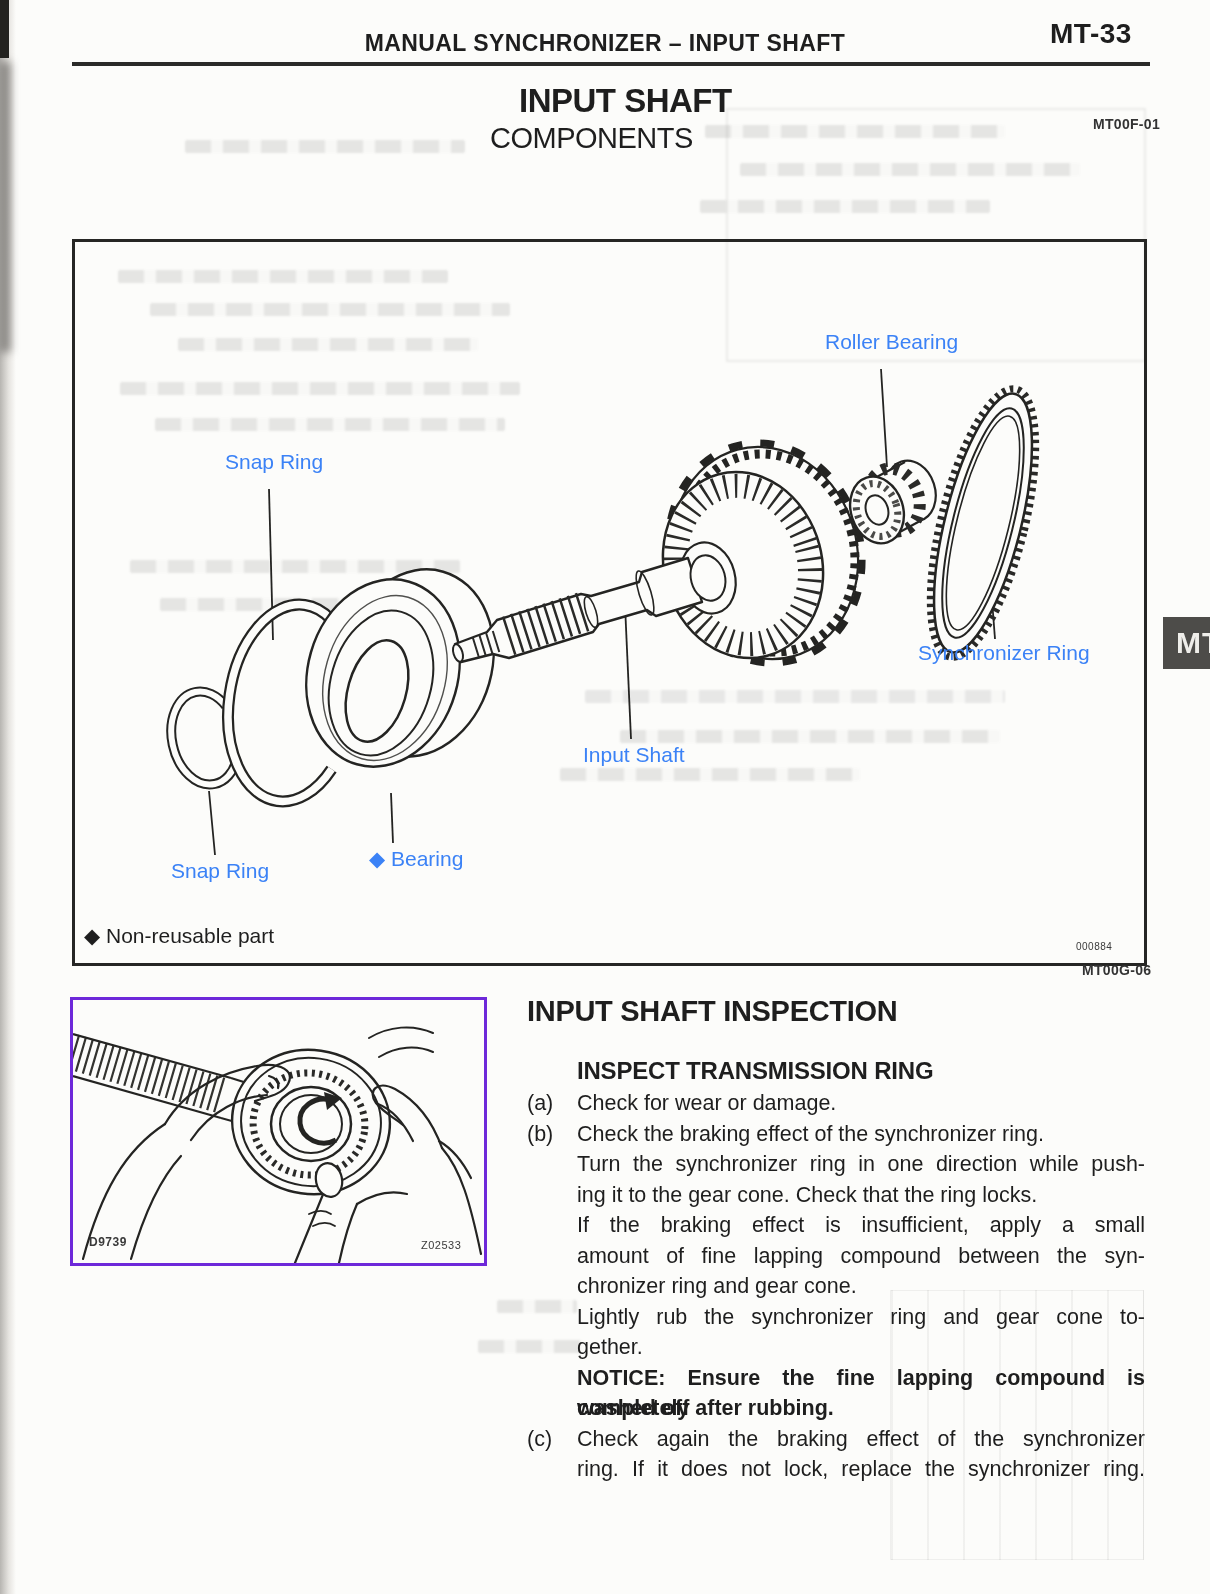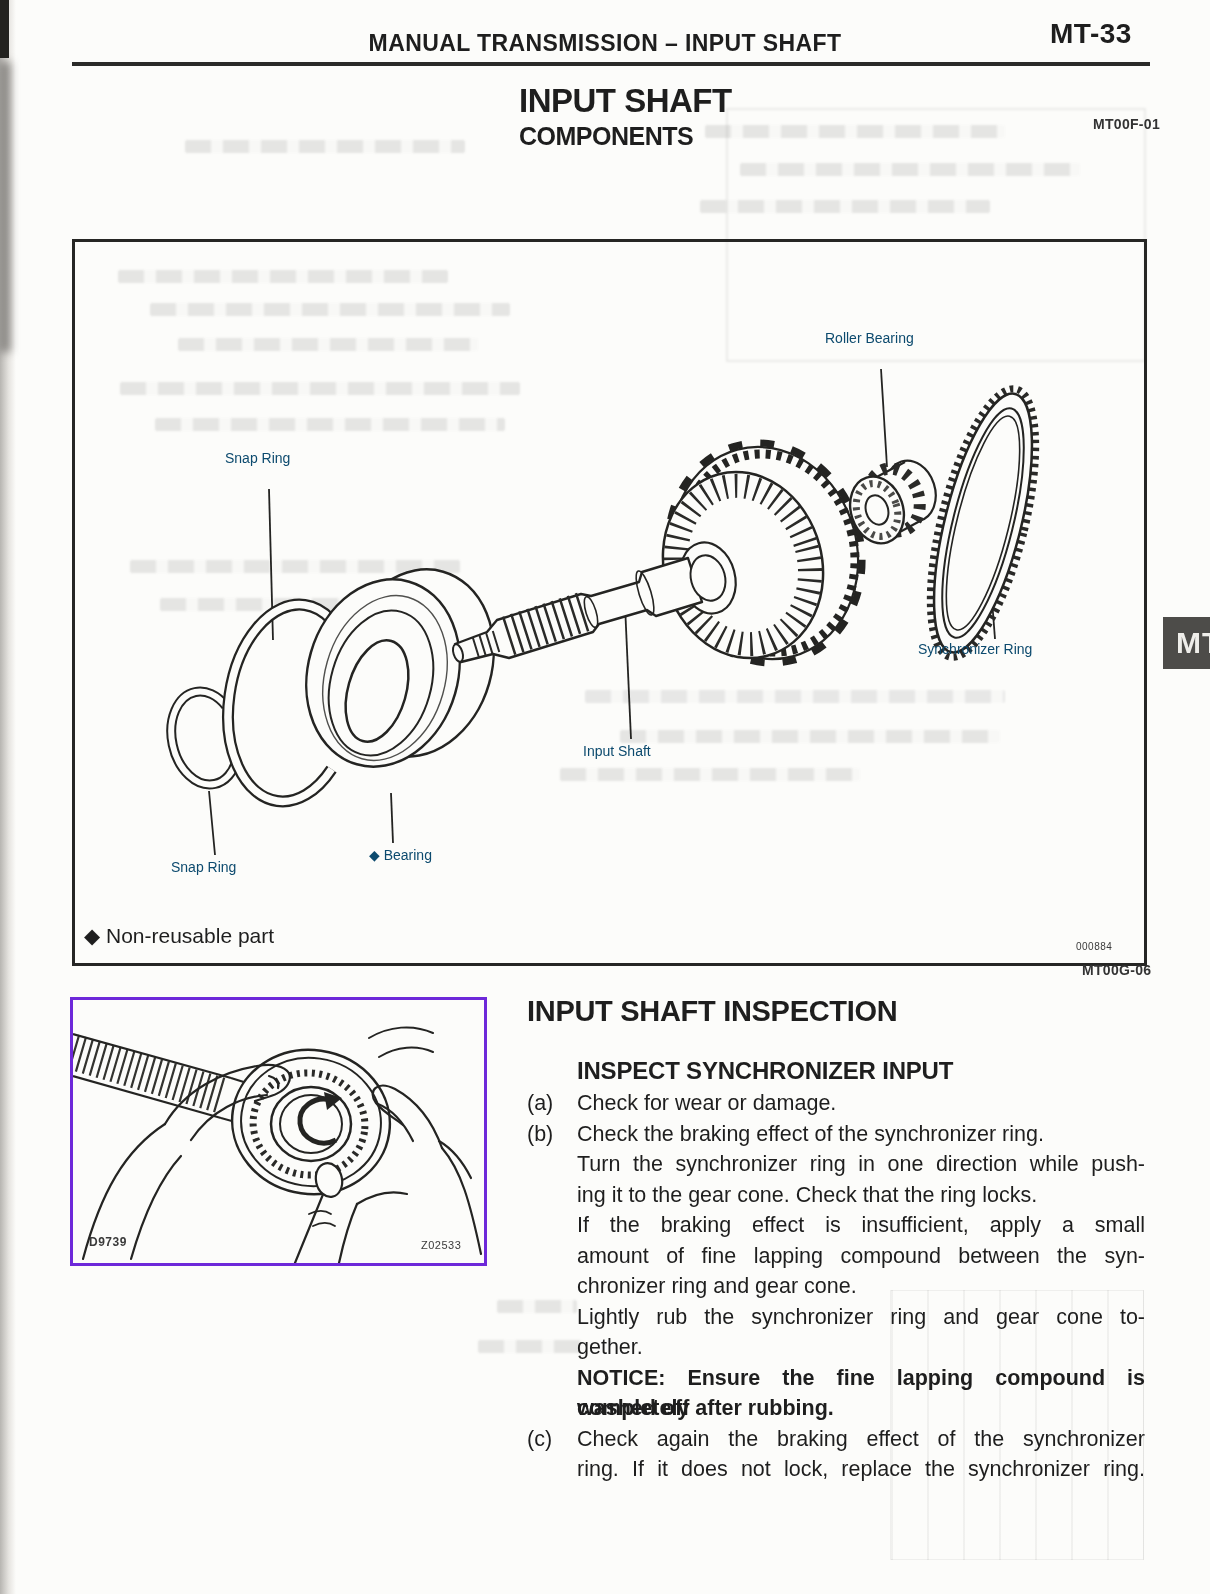--- a/index.html
+++ b/index.html
@@ -21,29 +21,29 @@
   .ghost-box{border:2px solid rgba(50,50,50,.09);filter:blur(.8px);}
   .ghost-vlines{filter:blur(.7px);border:1px solid rgba(40,40,40,.06);
     background:repeating-linear-gradient(90deg,rgba(30,30,30,.05) 0 2px,rgba(0,0,0,0) 2px 36px);}
   
   .running-title{position:absolute;left:0;top:30px;width:1210px;text-align:center;
     font-size:23px;font-weight:700;letter-spacing:.4px;}
   .page-number{position:absolute;left:1050px;top:18px;font-size:28px;font-weight:700;letter-spacing:.5px;}
   .header-rule{position:absolute;left:72px;top:62px;width:1078px;height:4px;background:#2a2a28;}
   
   .title1{position:absolute;left:519px;top:82px;font-size:33px;font-weight:700;letter-spacing:-.5px;}
-  .title2{position:absolute;left:519px;top:122px;font-size:25px;font-weight:700;letter-spacing:-.5px;}
+  .title2{position:absolute;left:490px;top:122px;font-size:29px;font-weight:400;letter-spacing:-.5px;}
   .sec-code{position:absolute;font-size:14px;font-weight:700;color:#333;letter-spacing:.3px;}
   .code-f{left:1093px;top:116px;}
   .code-g{left:1082px;top:962px;}
   
   .fig1{position:absolute;left:72px;top:239px;width:1075px;height:727px;
     border:3px solid #262624;box-sizing:border-box;background:transparent;}
   .fig1 svg{position:absolute;left:0;top:0;}
-  .part-label{position:absolute;font-size:14px;color:#0c4a6e;white-space:nowrap;}
+  .part-label{position:absolute;font-size:21px;color:#3b82f6;white-space:nowrap;}
   .legend{position:absolute;left:84px;top:924px;font-size:21px;}
   .fig-code{position:absolute;font-size:10px;color:#3a3a3a;letter-spacing:.5px;}
   .fig1-code{left:1076px;top:941px;}
   
   .mt-tab{position:absolute;left:1163px;top:617px;width:47px;height:52px;background:#4d4c49;
     color:#efeeea;font-size:30px;font-weight:700;line-height:52px;padding-left:13px;
     letter-spacing:1px;overflow:hidden;box-sizing:border-box;}
   
   .insp-title{position:absolute;left:527px;top:995px;font-size:29px;font-weight:700;letter-spacing:-.3px;}
   .insp-sub{position:absolute;left:577px;top:1057px;font-size:24px;font-weight:700;letter-spacing:-.2px;}
@@ -83,21 +83,21 @@
   <div class="ghost ghost-line" style="left:155px;top:418px;width:350px;"></div>
   <div class="ghost ghost-line" style="left:130px;top:560px;width:330px;"></div>
   <div class="ghost ghost-line" style="left:160px;top:598px;width:280px;"></div>
   <div class="ghost ghost-line" style="left:585px;top:690px;width:420px;opacity:.9;"></div>
   <div class="ghost ghost-line" style="left:620px;top:730px;width:380px;"></div>
   <div class="ghost ghost-line" style="left:560px;top:768px;width:300px;"></div>
   <div class="ghost ghost-line" style="left:497px;top:1300px;width:80px;"></div>
   <div class="ghost ghost-line" style="left:478px;top:1340px;width:105px;"></div>
   <div class="ghost ghost-vlines" style="left:890px;top:1290px;width:252px;height:268px;"></div>
 
-  <div class="running-title">MANUAL TRANSMISSION – INPUT SHAFT</div>
+  <div class="running-title">MANUAL SYNCHRONIZER – INPUT SHAFT</div>
   <div class="page-number">MT-33</div>
   <div class="header-rule"></div>
 
   <div class="title1">INPUT SHAFT</div>
   <div class="title2">COMPONENTS</div>
   <div class="sec-code code-f">MT00F-01</div>
 
   <div class="fig1">
     <svg width="1069" height="721" viewBox="0 0 1069 721">
 
@@ -226,21 +226,21 @@
         <ellipse cx="256" cy="180" rx="13" ry="17" transform="rotate(-12 256 180)" fill="#fcfcfa"></ellipse>
         <path d="M 284,204 C 300,194 318,190 334,194"></path>
         <path d="M 236,214 C 244,210 252,210 258,214" stroke-width="1.8"></path>
         <path d="M 240,226 C 248,222 256,222 262,226" stroke-width="1.8"></path>
       </g>
     </svg>
     <div class="fig-code fig2-code-l">D9739</div>
     <div class="fig-code fig2-code-r">Z02533</div>
   </div>
 
-  <div class="insp-sub">INSPECT SYNCHRONIZER INPUT</div>
+  <div class="insp-sub">INSPECT TRANSMISSION RING</div>
   <div class="insp-items" id="insp-items">
       <div class="insp-item">
         <span class="item-label">(a)</span>
         <div class="insp-line">Check for wear or damage.</div>
       </div>
       <div class="insp-item">
         <span class="item-label">(b)</span>
         <div class="insp-line">Check the braking effect of the synchronizer ring.</div>
         <div class="insp-line justified">Turn the synchronizer ring in one direction while push-</div>
         <div class="insp-line">ing it to the gear cone. Check that the ring locks.</div>

